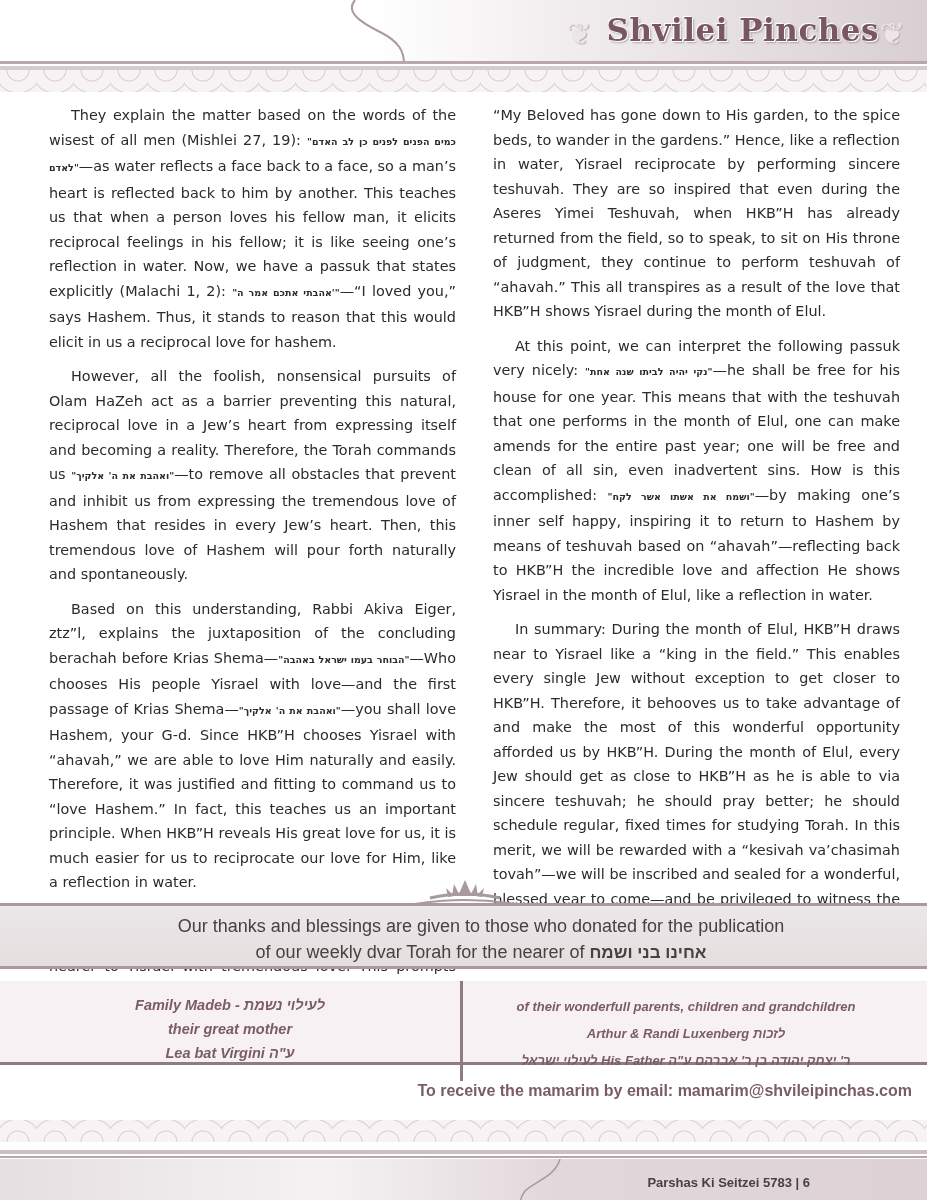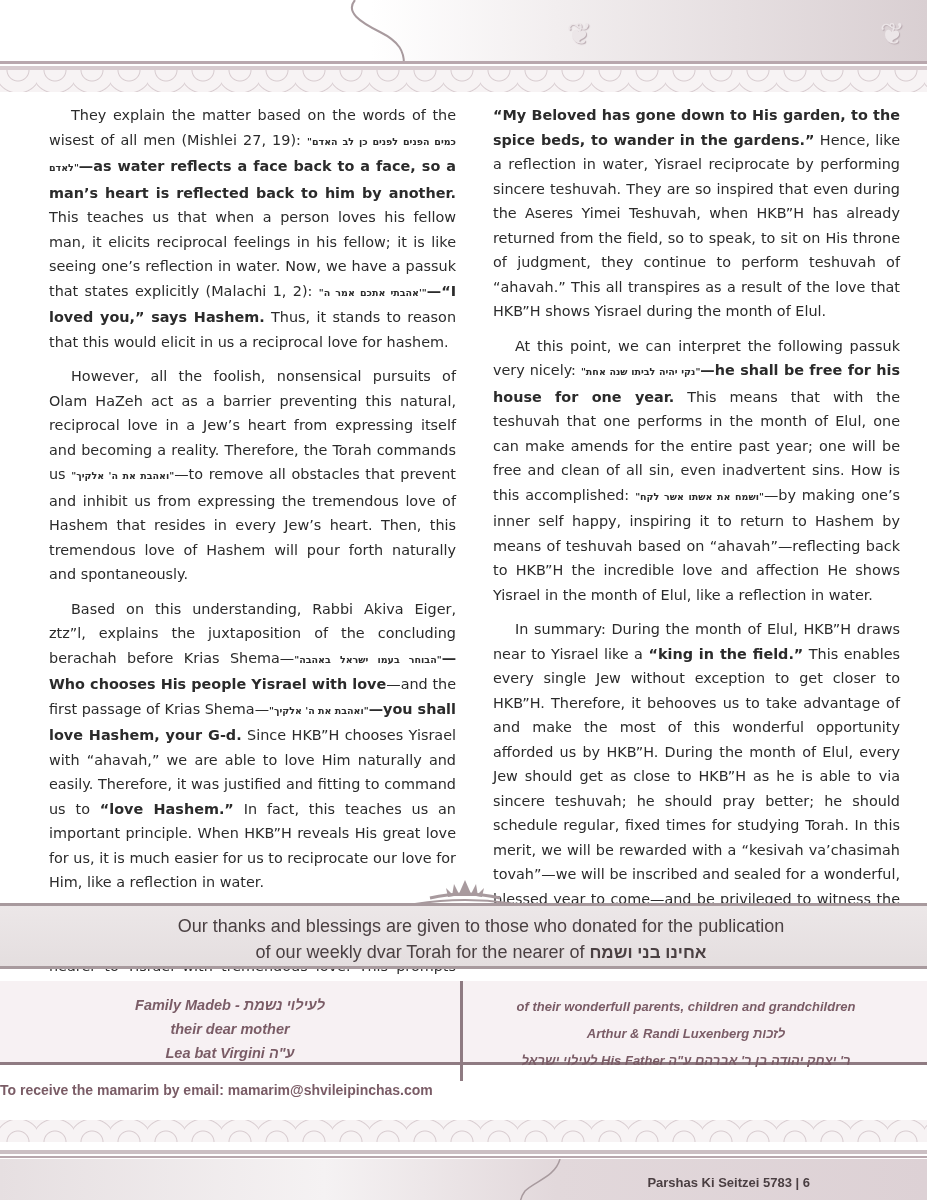--- a/index.html
+++ b/index.html
@@ -34,21 +34,21 @@
   .ornament-band.top { top: 70px; }
   .ornament-band.bottom { top: 1120px; transform: scaleY(-1); }
 
   
   .col { position: absolute; top: 103px; width: 426px; font-size: 14.4px; line-height: 24.5px; text-align: justify; }
   .col.left { left: 30px; }
   .col.right { left: 474px; }
   .col p { text-indent: 22px; margin-bottom: 10px; margin-left: 19px; }
   .col p.noindent { text-indent: 0; }
   .heb { font-family: "DejaVu Sans", sans-serif; font-size: 9.5px; font-weight: bold; }
-  b { font-weight: bold; }
+  b { font-weight: normal; }
 
   
   .panel-ornament { position: absolute; left: 360px; top: 876px; width: 210px; height: 30px; }
   .panel { position: absolute; left: 0; top: 903px; width: 927px; height: 165px; }
   .panel-top { position: absolute; left: 0; top: 0; width: 927px; height: 66px;
     background: linear-gradient(180deg, #ece7e8, #e4dedf);
     border-top: 3px solid #a89a9e; border-bottom: 3px solid #a89a9e; }
   .panel-line { position: absolute; left: 0; width: 927px; text-align: center;
     font-family: "Liberation Sans", sans-serif; font-size: 18px; color: #4a4042; padding-left: 35px; }
   .panel-line.l1 { top: 10px; }
@@ -57,42 +57,43 @@
   .panel-bottom { position: absolute; left: 0; top: 78px; width: 927px; height: 84px; background: #f7f1f3;
     border-bottom: 3px solid #8f7b82; font-style: italic; }
   .panel-divider { position: absolute; left: 460px; top: 0; width: 3px; height: 100px; background: #8f7b82; }
   .donor { position: absolute; top: 12px; text-align: center; font-family: "Liberation Sans", sans-serif;
     font-weight: bold; color: #7a5c66; font-size: 14.5px; line-height: 24px; }
   .donor.left { left: 40px; width: 380px; }
   .donor.right { left: 466px; width: 440px; }
   .donor.right div { line-height: 27px; }
   .donor .small { font-size: 13px; }
 
-  .email-line { position: absolute; left: 0; top: 1082px; width: 912px; text-align: left;
-    font-family: "Liberation Sans", sans-serif; font-weight: bold; font-size: 14px; color: #7a5c66; }
+  .email-line { position: absolute; left: 0; top: 1082px; width: 912px; text-align: right;
+    font-family: "Liberation Sans", sans-serif; font-weight: bold; font-size: 16px; color: #7a5c66; }
 
   
   .footer { position: absolute; left: 0; top: 1150px; width: 828px; height: 60px; }
   .footer-rule1 { position: absolute; left: 0; top: 0; width: 927px; height: 4px; background: #cbbfc3; }
   .footer-rule2 { position: absolute; left: 0; top: 6px; width: 927px; height: 2px; background: #b8a7ad; }
   .footer-bg { position: absolute; left: 0; top: 9px; width: 927px; height: 51px;
     background: linear-gradient(90deg, #e6dfe1 0%, #f5f2f3 35%, #e2d8db 60%, #ddd1d5 100%); }
   .footer-curve { position: absolute; left: 515px; top: 9px; width: 50px; height: 51px; }
   .footer-text { position: absolute; right: 18px; top: 25px; font-family: "Liberation Sans", sans-serif;
     font-weight: bold; font-size: 13px; color: #4a3f42; }
 </style>
 </head>
 <body>
 
 <div class="header">
   <div class="header-banner"></div>
   <svg class="header-curve" viewBox="0 0 120 64">
     <path d="M55 0 C 45 12, 60 22, 80 32 C 100 42, 104 52, 104 64" stroke="#a89a9e" stroke-width="2" fill="none"></path>
   </svg>
   <span class="flourish left">❦</span>
+  <div class="header-title">Shvilei Pinches</div>
   <span class="flourish right">❦</span>
   <div class="rule-top1"></div>
   <div class="rule-top2"></div>
   <div class="ornament-band top"></div>
 </div>
 
 <div class="col left">
   <p>
     <span>They explain the matter based on the words of the wisest of all men (Mishlei 27, 19): </span><span class="heb">"כמים הפנים לפנים כן לב האדם לאדם"</span><b>—as water reflects a face back to a face, so a man’s heart is reflected back to him by another.</b><span> This teaches us that when a person loves his fellow man, it elicits reciprocal feelings in his fellow; it is like seeing one’s reflection in water.  Now, we have a passuk that states explicitly (Malachi 1, 2): </span><span class="heb">"אהבתי אתכם אמר ה'"</span><b>—“I loved you,” says Hashem.</b><span>  Thus, it stands to reason that this would elicit in us a reciprocal love for hashem.</span>
   </p>
@@ -132,21 +133,21 @@
   <div class="panel-top">
     <div class="panel-line l1">Our thanks and blessings are given to those who donated for the publication</div>
     <div class="panel-line l2">
       <span>of our weekly dvar Torah for the nearer of</span>
       <span class="heb2">אחינו בני ושמח</span>
     </div>
   </div>
   <div class="panel-bottom">
     <div class="donor left">
       <div>Family Madeb - לעילוי נשמת</div>
-      <div>their dear mother</div>
+      <div>their great mother</div>
       <div>Lea bat Virgini ע"ה</div>
     </div>
     <div class="panel-divider"></div>
     <div class="donor right">
       <div class="small">of their wonderfull parents, children and grandchildren</div>
       <div class="small">Arthur &amp; Randi Luxenberg  לזכות</div>
       <div class="small">לעילוי ישראל His Father ר' יצחק יהודה בן ר' אברהם ע"ה</div>
     </div>
   </div>
 </div>

